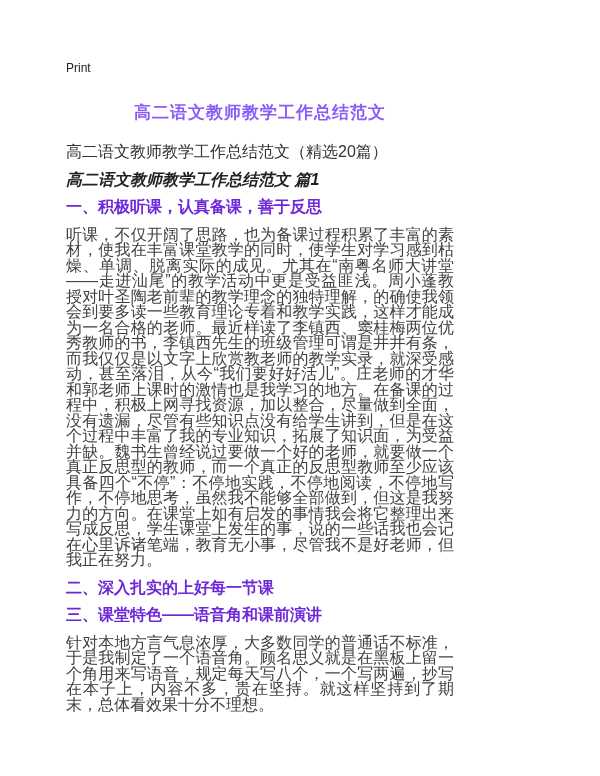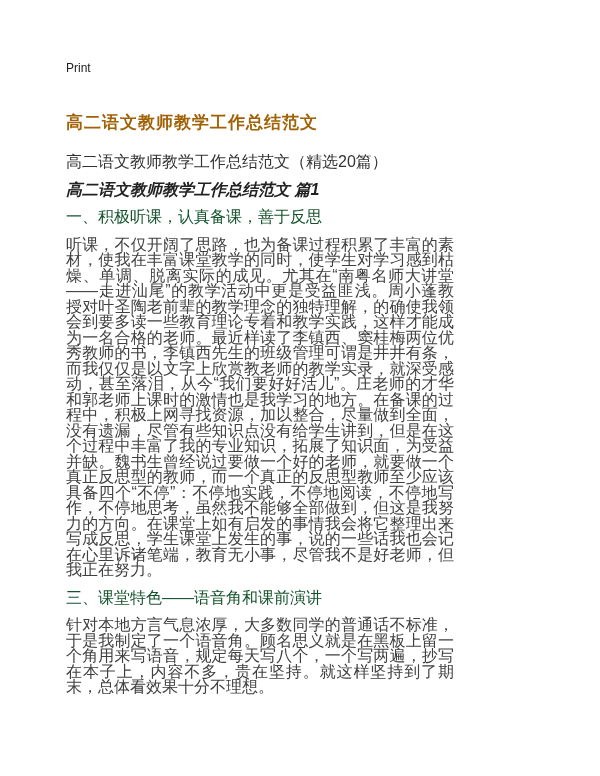--- a/index.html
+++ b/index.html
@@ -21,46 +21,46 @@
       color: #3d3d3d;
     }
     .print-link {
       font-size: 12px;
       color: #222222;
       margin: 0 0 14px 0;
       cursor: pointer;
       display: inline-block;
     }
     h1.page-title {
-      color: #a16207;
+      color: #8b5cf6;
       font-size: 17px;
       font-weight: bold;
-      text-align: left;
-      margin: 22px 0 20px 0;
+      text-align: center;
+      margin: 12px 0 20px 0;
       letter-spacing: 1px;
     }
     .block {
       font-size: 16px;
       line-height: 15.5px;
       margin: 0 0 12px 0;
       text-align: justify;
       color: #3d3d3d;
     }
     .block.subtitle {
       font-weight: normal;
       color: #333333;
     }
     .block.piece-title {
       font-weight: bold;
       color: #222222;
       font-style: italic;
     }
     .block.subheading {
-      font-weight: normal;
-      color: #14532d;
+      font-weight: bold;
+      color: #6d28d9;
     }
     .block.paragraph {
       color: #404040;
     }
   </style>
 </head>
 <body>
 
 <div class="page">
 
@@ -70,19 +70,20 @@
 
   <p class="block subtitle">高二语文教师教学工作总结范文（精选20篇）</p>
 
   <p class="block piece-title">高二语文教师教学工作总结范文 篇1</p>
 
 
   <p class="block subheading">一、积极听课，认真备课，善于反思</p>
 
   <p class="block paragraph">听课，不仅开阔了思路，也为备课过程积累了丰富的素材，使我在丰富课堂教学的同时，使学生对学习感到枯燥、单调、脱离实际的成见。尤其在“南粤名师大讲堂——走进汕尾”的教学活动中更是受益匪浅。周小蓬教授对叶圣陶老前辈的教学理念的独特理解，的确使我领会到要多读一些教育理论专着和教学实践，这样才能成为一名合格的老师。最近样读了李镇西、窦桂梅两位优秀教师的书，李镇西先生的班级管理可谓是井井有条，而我仅仅是以文字上欣赏教老师的教学实录，就深受感动，甚至落泪，从今“我们要好好活儿”。庄老师的才华和郭老师上课时的激情也是我学习的地方。在备课的过程中，积极上网寻找资源，加以整合，尽量做到全面，没有遗漏，尽管有些知识点没有给学生讲到，但是在这个过程中丰富了我的专业知识，拓展了知识面，为受益并缺。魏书生曾经说过要做一个好的老师，就要做一个真正反思型的教师，而一个真正的反思型教师至少应该具备四个“不停”：不停地实践，不停地阅读，不停地写作，不停地思考，虽然我不能够全部做到，但这是我努力的方向。在课堂上如有启发的事情我会将它整理出来写成反思，学生课堂上发生的事，说的一些话我也会记在心里诉诸笔端，教育无小事，尽管我不是好老师，但我正在努力。</p>
 
+  <p class="block subheading">二、深入扎实的上好每一节课</p>
 
 
   <p class="block subheading">三、课堂特色——语音角和课前演讲</p>
 
   <p class="block paragraph">针对本地方言气息浓厚，大多数同学的普通话不标准，于是我制定了一个语音角。顾名思义就是在黑板上留一个角用来写语音，规定每天写八个，一个写两遍，抄写在本子上，内容不多，贵在坚持。就这样坚持到了期末，总体看效果十分不理想。</p>
 
 </div>
 
 </body></html>

